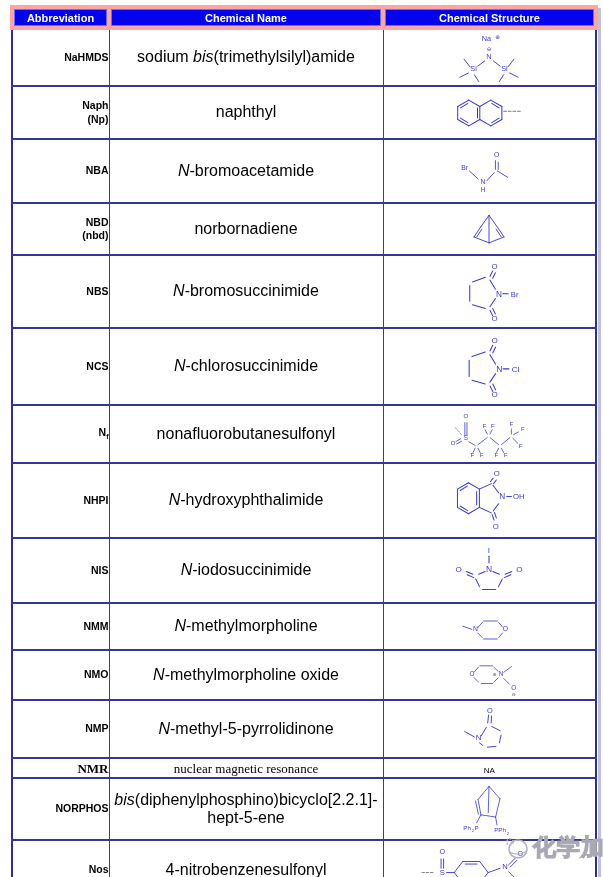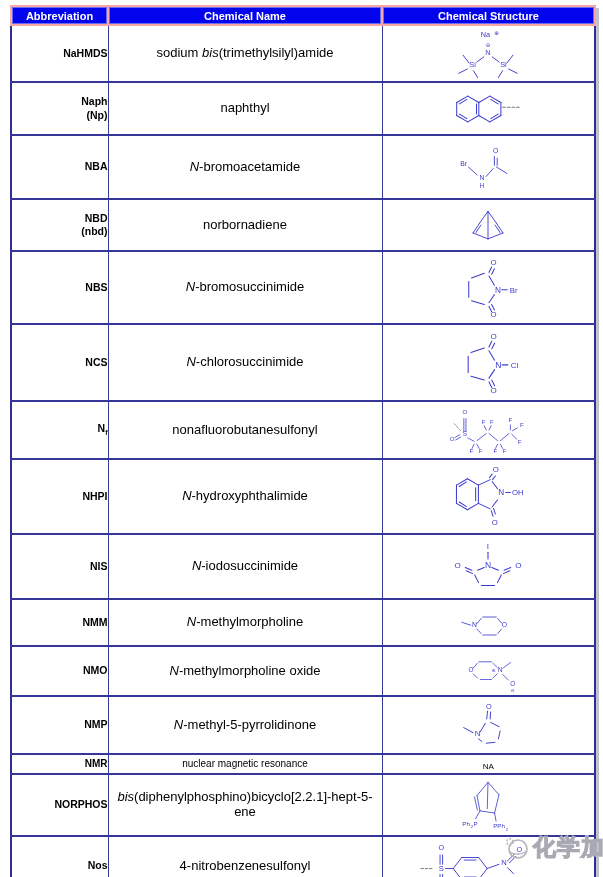--- a/index.html
+++ b/index.html
@@ -5,32 +5,32 @@
   html,body { margin:0; padding:0; }
   body { width:603px; height:877px; background:#ffffff; font-family:"Liberation Sans",sans-serif; }
   .page { position:relative; width:603px; height:877px; background:#fff; overflow:hidden; }
 
   table.chem { position:absolute; left:10px; top:5px; width:584px;
     border-collapse:collapse; table-layout:fixed;
     box-shadow:3px 3px 0 #c2c2cf; background:#fff; }
   col.c-abbr { width:97px; } col.c-name { width:274px; } col.c-struct { width:213px; }
 
   th { background:#0303ee; color:#ffffff; font-size:11px; font-weight:bold;
-    height:17px; padding:0; border:2px solid #fca5a5;
+    height:17px; padding:0; border:4px solid #fca5a5;
     box-shadow:inset 0 0 0 1px rgba(190,195,255,0.55); }
   td { border-top:2px solid #35359a; border-bottom:2px solid #35359a;
     border-left:1.5px solid #3a3a9c; border-right:1.5px solid #3a3a9c;
     text-align:center; vertical-align:middle; padding:0; background:#fff; }
   table.chem { border:2px solid #2e2e90; }
 
   .abbr { font-weight:bold; font-size:10.5px; color:#000; line-height:1.25;text-align:right; }
-  .cname { font-size:13px; color:#000; line-height:1.15; }
+  .cname { font-size:16px; color:#000; line-height:1.15; }
   .cname i { font-style:italic; }
   sub { font-size:7px; }
-  tr.thin .abbr, tr.thin .cname { font-size:10px; line-height:1; }
+  tr.thin .abbr, tr.thin .cname { font-size:13px; line-height:1;font-family:Liberation Serif, serif; }
   .na-text { font-size:8px; color:#000; }
 
   svg.struct { display:block; margin:0 auto; overflow:visible; }
   svg.struct line, svg.struct path { stroke:#3a3acd; stroke-width:1.1; stroke-linecap:round; fill:none; }
   svg.struct line.dash { stroke:#777777; stroke-dasharray:3,2; }
   svg.struct text { fill:#3a3acd; font-family:"Liberation Sans",sans-serif; }
 
   .watermark { position:absolute; left:503px; top:832px; display:flex; align-items:center; z-index:5; }
   .wm-icon { margin-right:2px; }
   .wm-text { font-size:23px; font-weight:bold; letter-spacing:1px;

